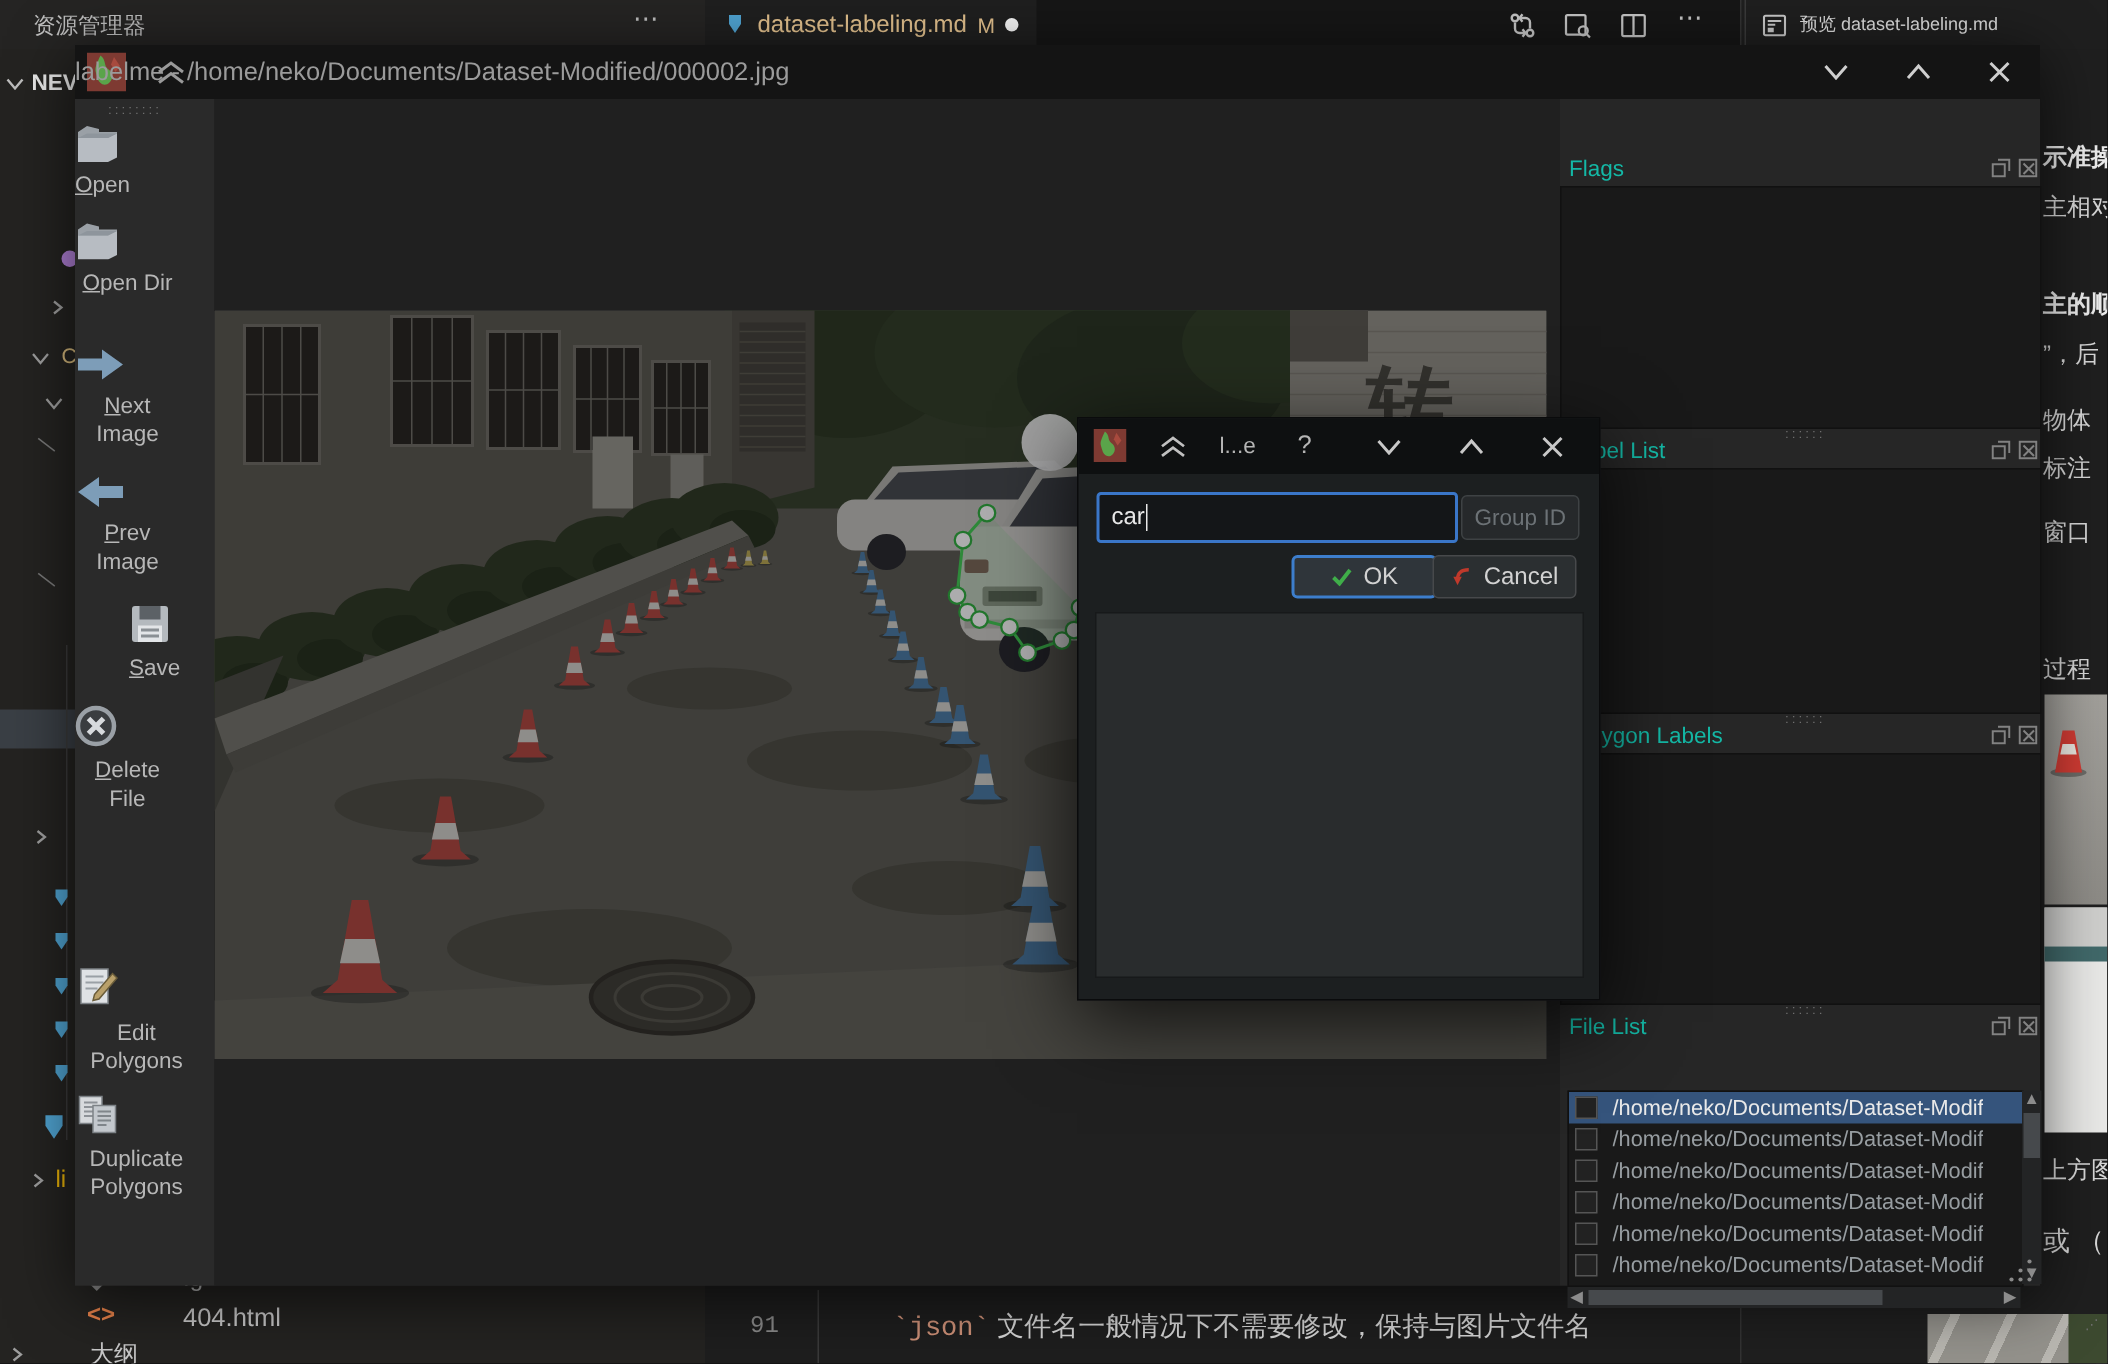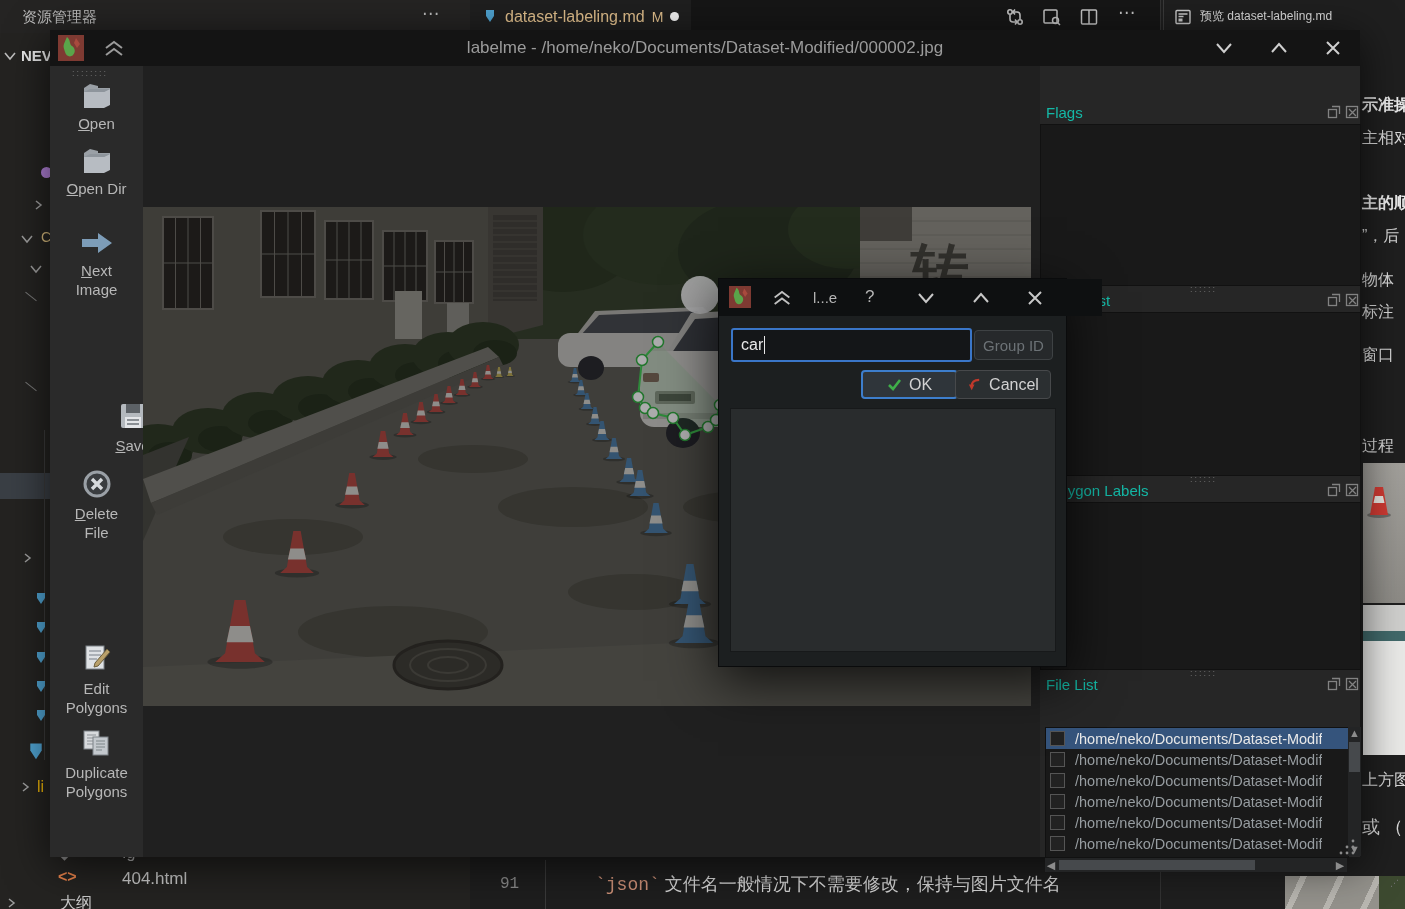--- a/index.html
+++ b/index.html
@@ -21,21 +21,21 @@
   .code-inline{color:#ce9178;font-family:"Liberation Mono","DejaVu Sans Mono",monospace;}
   .code-text{color:#d6d6d6;}
   .frag{color:#d8d8d8;font-size:16px;white-space:nowrap;}
   .frag.b{font-weight:bold;color:#ececec;}
   
   #lm{background:#272727;box-shadow:0 8px 40px rgba(0,0,0,.65);}
   #lm-title{background:#141414;}
   .lm-title-text{color:#9b9b9b;font-size:17px;}
   .winbtn{display:flex;align-items:center;justify-content:center;color:#cfcfcf;}
   #toolbar{background:#2a2a2a;border-right:1px solid #1d1d1d;}
-  .tool{width:93px;display:flex;flex-direction:column;align-items:center;gap:6px;cursor:default;}
+  .tool{width:93px;display:flex;flex-direction:column;align-items:flex-start;gap:6px;cursor:default;}
   .tool-label{color:#b7b7b7;font-size:15px;text-align:center;line-height:19px;}
   #canvas{background:#202020;}
   #dock{background:#262626;}
   .panel-h{color:#14b8a6;font-size:15px;}
   .panel-body{background:#191919;border:1px solid #111;}
   .pico{opacity:.8;}
   .split-dots{letter-spacing:2px;color:#6f6f6f;font-size:9px;}
   .search{background:#191b1c;border:1px solid #353738;color:#6f7579;font-size:15px;padding:2px 6px;}
   .filerow{display:flex;align-items:center;gap:10px;height:21px;padding-left:4px;}
   .filerow .cb{width:13px;height:13px;background:#222;border:1px solid #555;flex:0 0 auto;}
@@ -209,21 +209,21 @@
           <rect width="26" height="26" fill="#7e3a32"></rect>
           <path d="M9 2c4 3 2 7 5 9s4 6 1 9-7 1-8-3 -2-5-1-8 2-5 3-7z" fill="#5aa44a"></path>
           <path d="M18 3l4 6-3 4-3-5z" fill="#a84a3e"></path>
         </svg>
       <svg class="abs" style="left:52px;top:8px;" width="24" height="20" viewBox="0 0 24 20">
           <g stroke="#9a9a9a" stroke-width="2" fill="none">
             <path d="M4 10l8-6 8 6"></path>
             <path d="M4 17l8-6 8 6"></path>
           </g>
         </svg>
-      <div class="abs lm-title-text nowrap" style="left:0;top:8px;width:1310px;text-align:center;">labelme - /home/neko/Documents/Dataset-Modified/000002.jpg</div>
+      <div class="abs lm-title-text nowrap" style="left:0;top:8px;width:1310px;text-align:left;">labelme - /home/neko/Documents/Dataset-Modified/000002.jpg</div>
       <svg class="abs winbtn" style="left:1163px;top:10px;" width="22" height="16" viewBox="0 0 22 16">
           <path d="M4 4l7 8 7-8" stroke="#cfcfcf" stroke-width="2" fill="none"></path>
         </svg>
       <svg class="abs winbtn" style="left:1218px;top:10px;" width="22" height="16" viewBox="0 0 22 16">
           <path d="M4 12l7-8 7 8" stroke="#cfcfcf" stroke-width="2" fill="none"></path>
         </svg>
       <svg class="abs winbtn" style="left:1273px;top:8px;" width="20" height="20" viewBox="0 0 20 20">
           <path d="M4 4l12 12M16 4L4 16" stroke="#cfcfcf" stroke-width="2"></path>
         </svg>
     </div>
@@ -244,20 +244,26 @@
             <path d="M2 10h20l6-3v16l-6 3H2z" fill="#b7bcc2"></path>
             <path d="M2 10l6-3h20l-6 3z" fill="#8e959c"></path>
           </svg>
         <div class="tool-label" style="width:70px;"><u>O</u>pen Dir</div>
       </div>
       <div class="tool abs" style="top:165px;">
         <svg width="34" height="24" viewBox="0 0 34 24">
             <polygon points="2,8 18,8 18,2 32,12 18,22 18,16 2,16" fill="#7d9db8"></polygon>
           </svg>
         <div class="tool-label" style="width:70px;"><u>N</u>ext Image</div>
+      </div>
+      <div class="tool abs" style="top:250px;">
+        <svg width="34" height="24" viewBox="0 0 34 24">
+            <polygon points="32,8 16,8 16,2 2,12 16,22 16,16 32,16" fill="#7d9db8"></polygon>
+          </svg>
+        <div class="tool-label" style="width:70px;"><u>P</u>rev Image</div>
       </div>
       <div class="tool abs" style="top:336px;margin-left:36px;">
         <svg width="28" height="28" viewBox="0 0 28 28">
             <rect x="2" y="2" width="24" height="24" rx="2" fill="#b4b9be"></rect>
             <rect x="7" y="2" width="14" height="9" fill="#5c6166"></rect>
             <rect x="6" y="15" width="16" height="11" fill="#e3e5e8"></rect>
             <rect x="8" y="17" width="12" height="2" fill="#8a8f94"></rect>
             <rect x="8" y="21" width="12" height="2" fill="#8a8f94"></rect>
           </svg>
         <div class="tool-label"><u>S</u>ave</div>
@@ -593,21 +599,21 @@
           <circle cx="15" cy="9" r="1.4"></circle>
           <circle cx="9" cy="9" r="1.4"></circle>
           <circle cx="15" cy="15" r="1.4"></circle>
           <circle cx="9" cy="15" r="1.4"></circle>
           <circle cx="3" cy="15" r="1.4"></circle>
         </g>
       </svg>
   </div>
 
   <div id="dlg" class="abs" style="left:718px;top:278px;width:347px;height:387px;">
-    <div id="dlg-title" class="abs" style="left:0;top:0;width:347px;height:37px;padding-left:36px;">
+    <div id="dlg-title" class="abs" style="left:0;top:0;width:347px;height:37px;">
       <svg class="abs" style="left:10px;top:7px;" width="22" height="22" viewBox="0 0 26 26">
           <rect width="26" height="26" fill="#7e3a32"></rect>
           <path d="M9 2c4 3 2 7 5 9s4 6 1 9-7 1-8-3 -2-5-1-8 2-5 3-7z" fill="#5aa44a"></path>
           <path d="M18 3l4 6-3 4-3-5z" fill="#a84a3e"></path>
         </svg>
       <svg class="abs" style="left:52px;top:9px;" width="22" height="19" viewBox="0 0 24 20">
           <g stroke="#c0c0c0" stroke-width="2" fill="none">
             <path d="M4 10l8-6 8 6"></path>
             <path d="M4 17l8-6 8 6"></path>
           </g>

